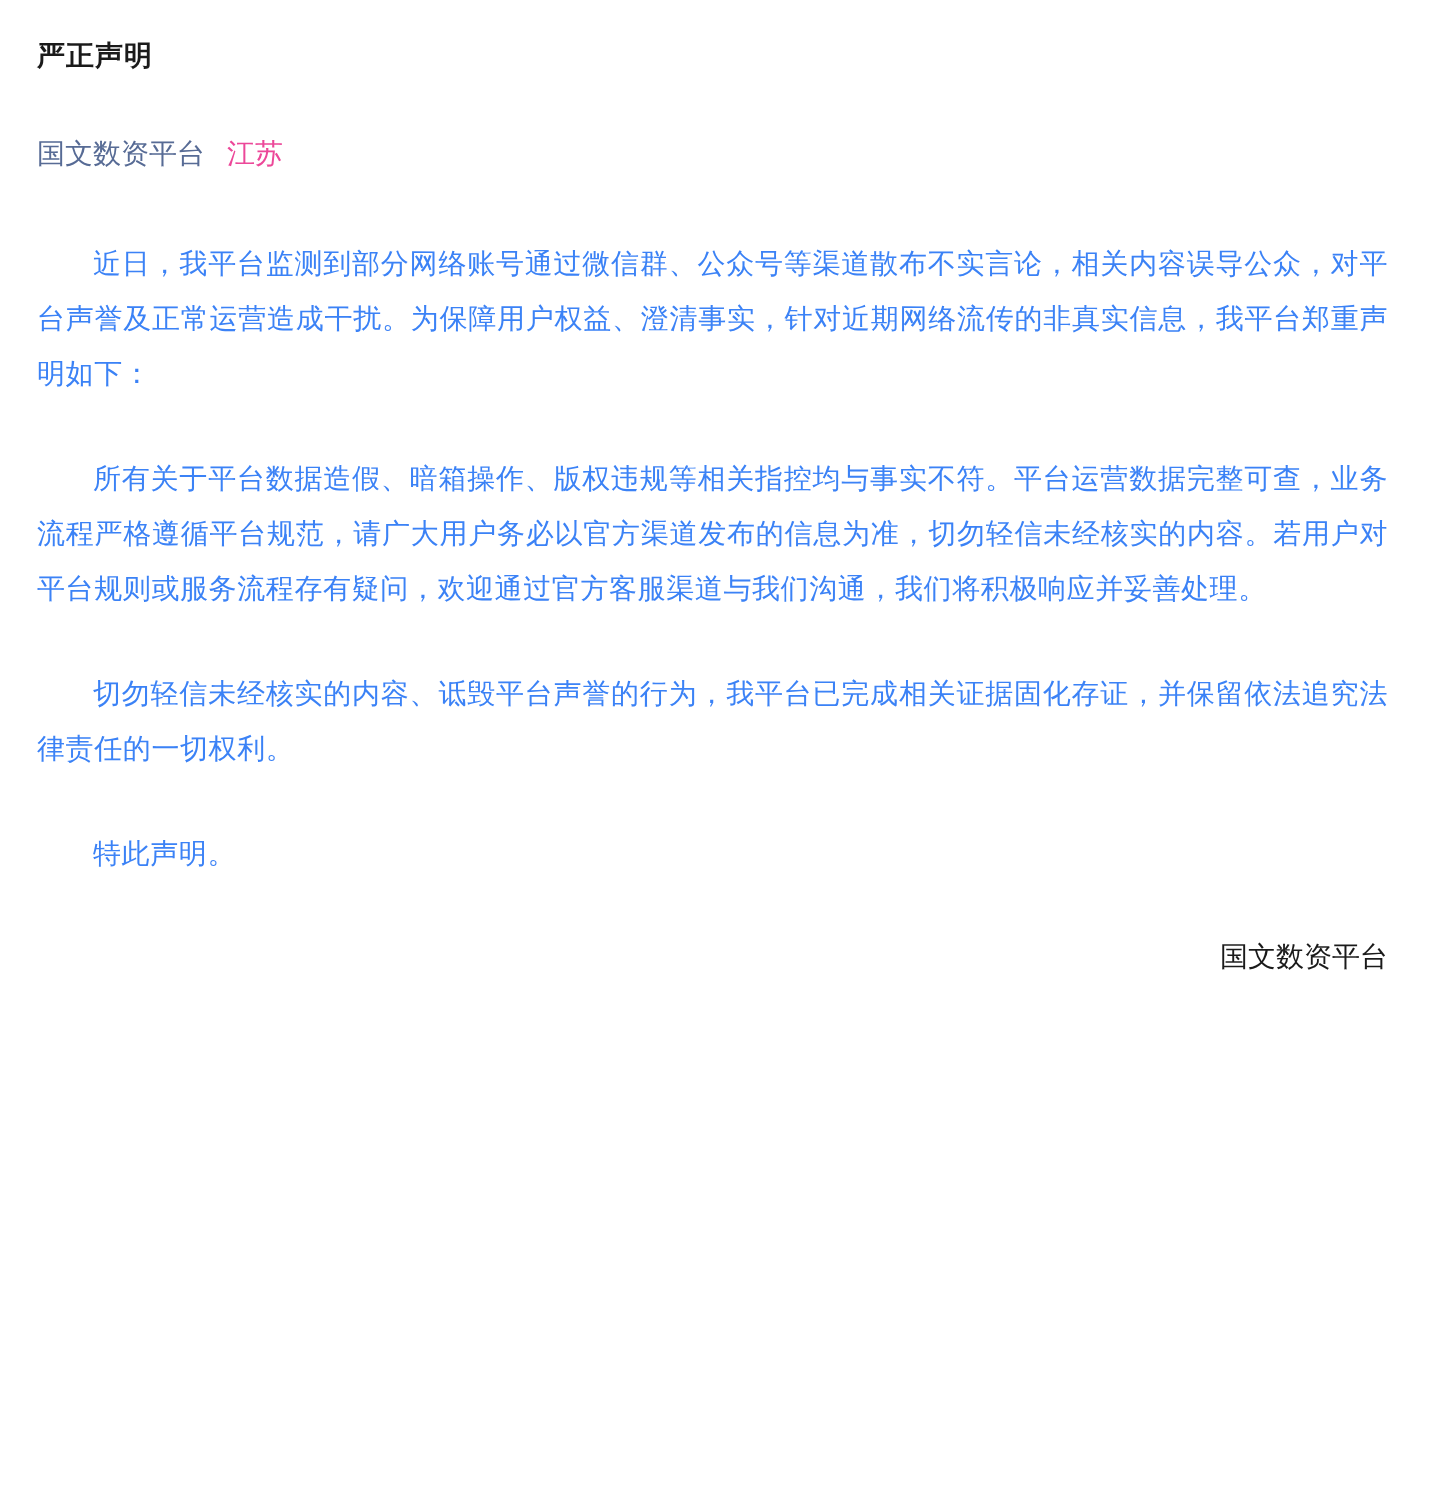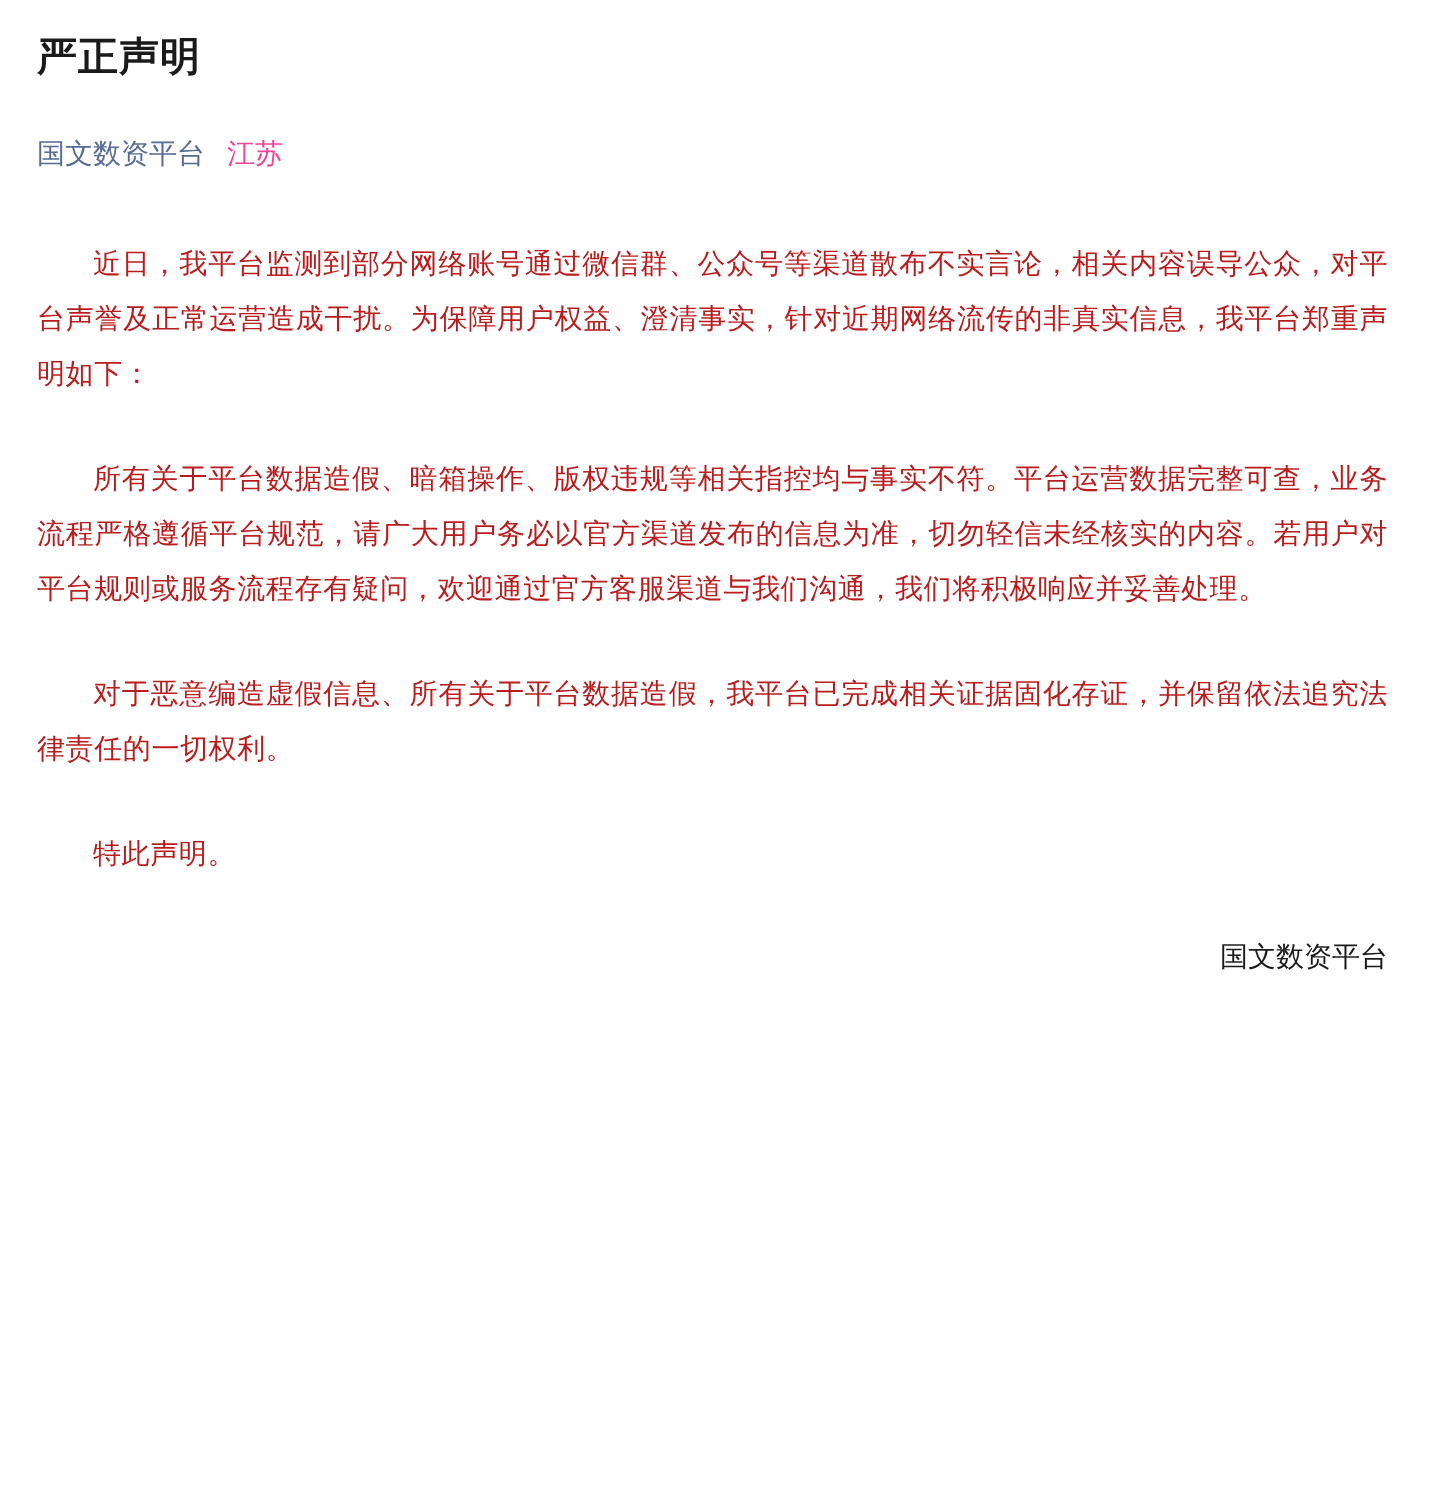--- a/index.html
+++ b/index.html
@@ -14,21 +14,21 @@
     font-family: "DejaVu Sans", "Liberation Sans", sans-serif;
     color: #1a1a1a;
   }
   .article {
     position: relative;
     padding: 0 58px 0 37px;
   }
   .title {
     margin: 0;
     padding-top: 28px;
-    font-size: 40px;
+    font-size: 28px;
     font-weight: bold;
     line-height: 56px;
     color: #1a1a1a;
     letter-spacing: 1px;
   }
   .meta {
     margin-top: 50px;
     font-size: 28px;
     line-height: 40px;
     display: flex;
@@ -44,21 +44,21 @@
     color: #b2b2b2;
     margin-right: 22px;
   }
   .meta .location {
     color: #ec4899;
   }
   .content {
     margin-top: 62px;
     font-size: 28px;
     line-height: 55px;
-    color: #b91c1c;
+    color: #3b82f6;
   }
   .content p {
     margin: 0 0 50px 0;
     text-indent: 2em;
     text-align: justify;
     letter-spacing: 0.6px;
   }
   .content p.closing {
     margin-bottom: 48px;
   }
@@ -79,20 +79,20 @@
   <h1 class="title">严正声明</h1>
 
   <div class="meta">
     <span class="author">国文数资平台</span>
     <span class="location">江苏</span>
   </div>
 
   <div class="content">
     <p>近日，我平台监测到部分网络账号通过微信群、公众号等渠道散布不实言论，相关内容误导公众，对平台声誉及正常运营造成干扰。为保障用户权益、澄清事实，针对近期网络流传的非真实信息，我平台郑重声明如下：</p>
     <p>所有关于平台数据造假、暗箱操作、版权违规等相关指控均与事实不符。平台运营数据完整可查，业务流程严格遵循平台规范，请广大用户务必以官方渠道发布的信息为准，切勿轻信未经核实的内容。若用户对平台规则或服务流程存有疑问，欢迎通过官方客服渠道与我们沟通，我们将积极响应并妥善处理。</p>
-    <p>对于恶意编造虚假信息、所有关于平台数据造假，我平台已完成相关证据固化存证，并保留依法追究法律责任的一切权利。</p>
+    <p>切勿轻信未经核实的内容、诋毁平台声誉的行为，我平台已完成相关证据固化存证，并保留依法追究法律责任的一切权利。</p>
     <p class="closing">特此声明。</p>
   </div>
 
   <div class="signature">
     <div class="org">国文数资平台</div>
   </div>
 </div>
 
 </body></html>

